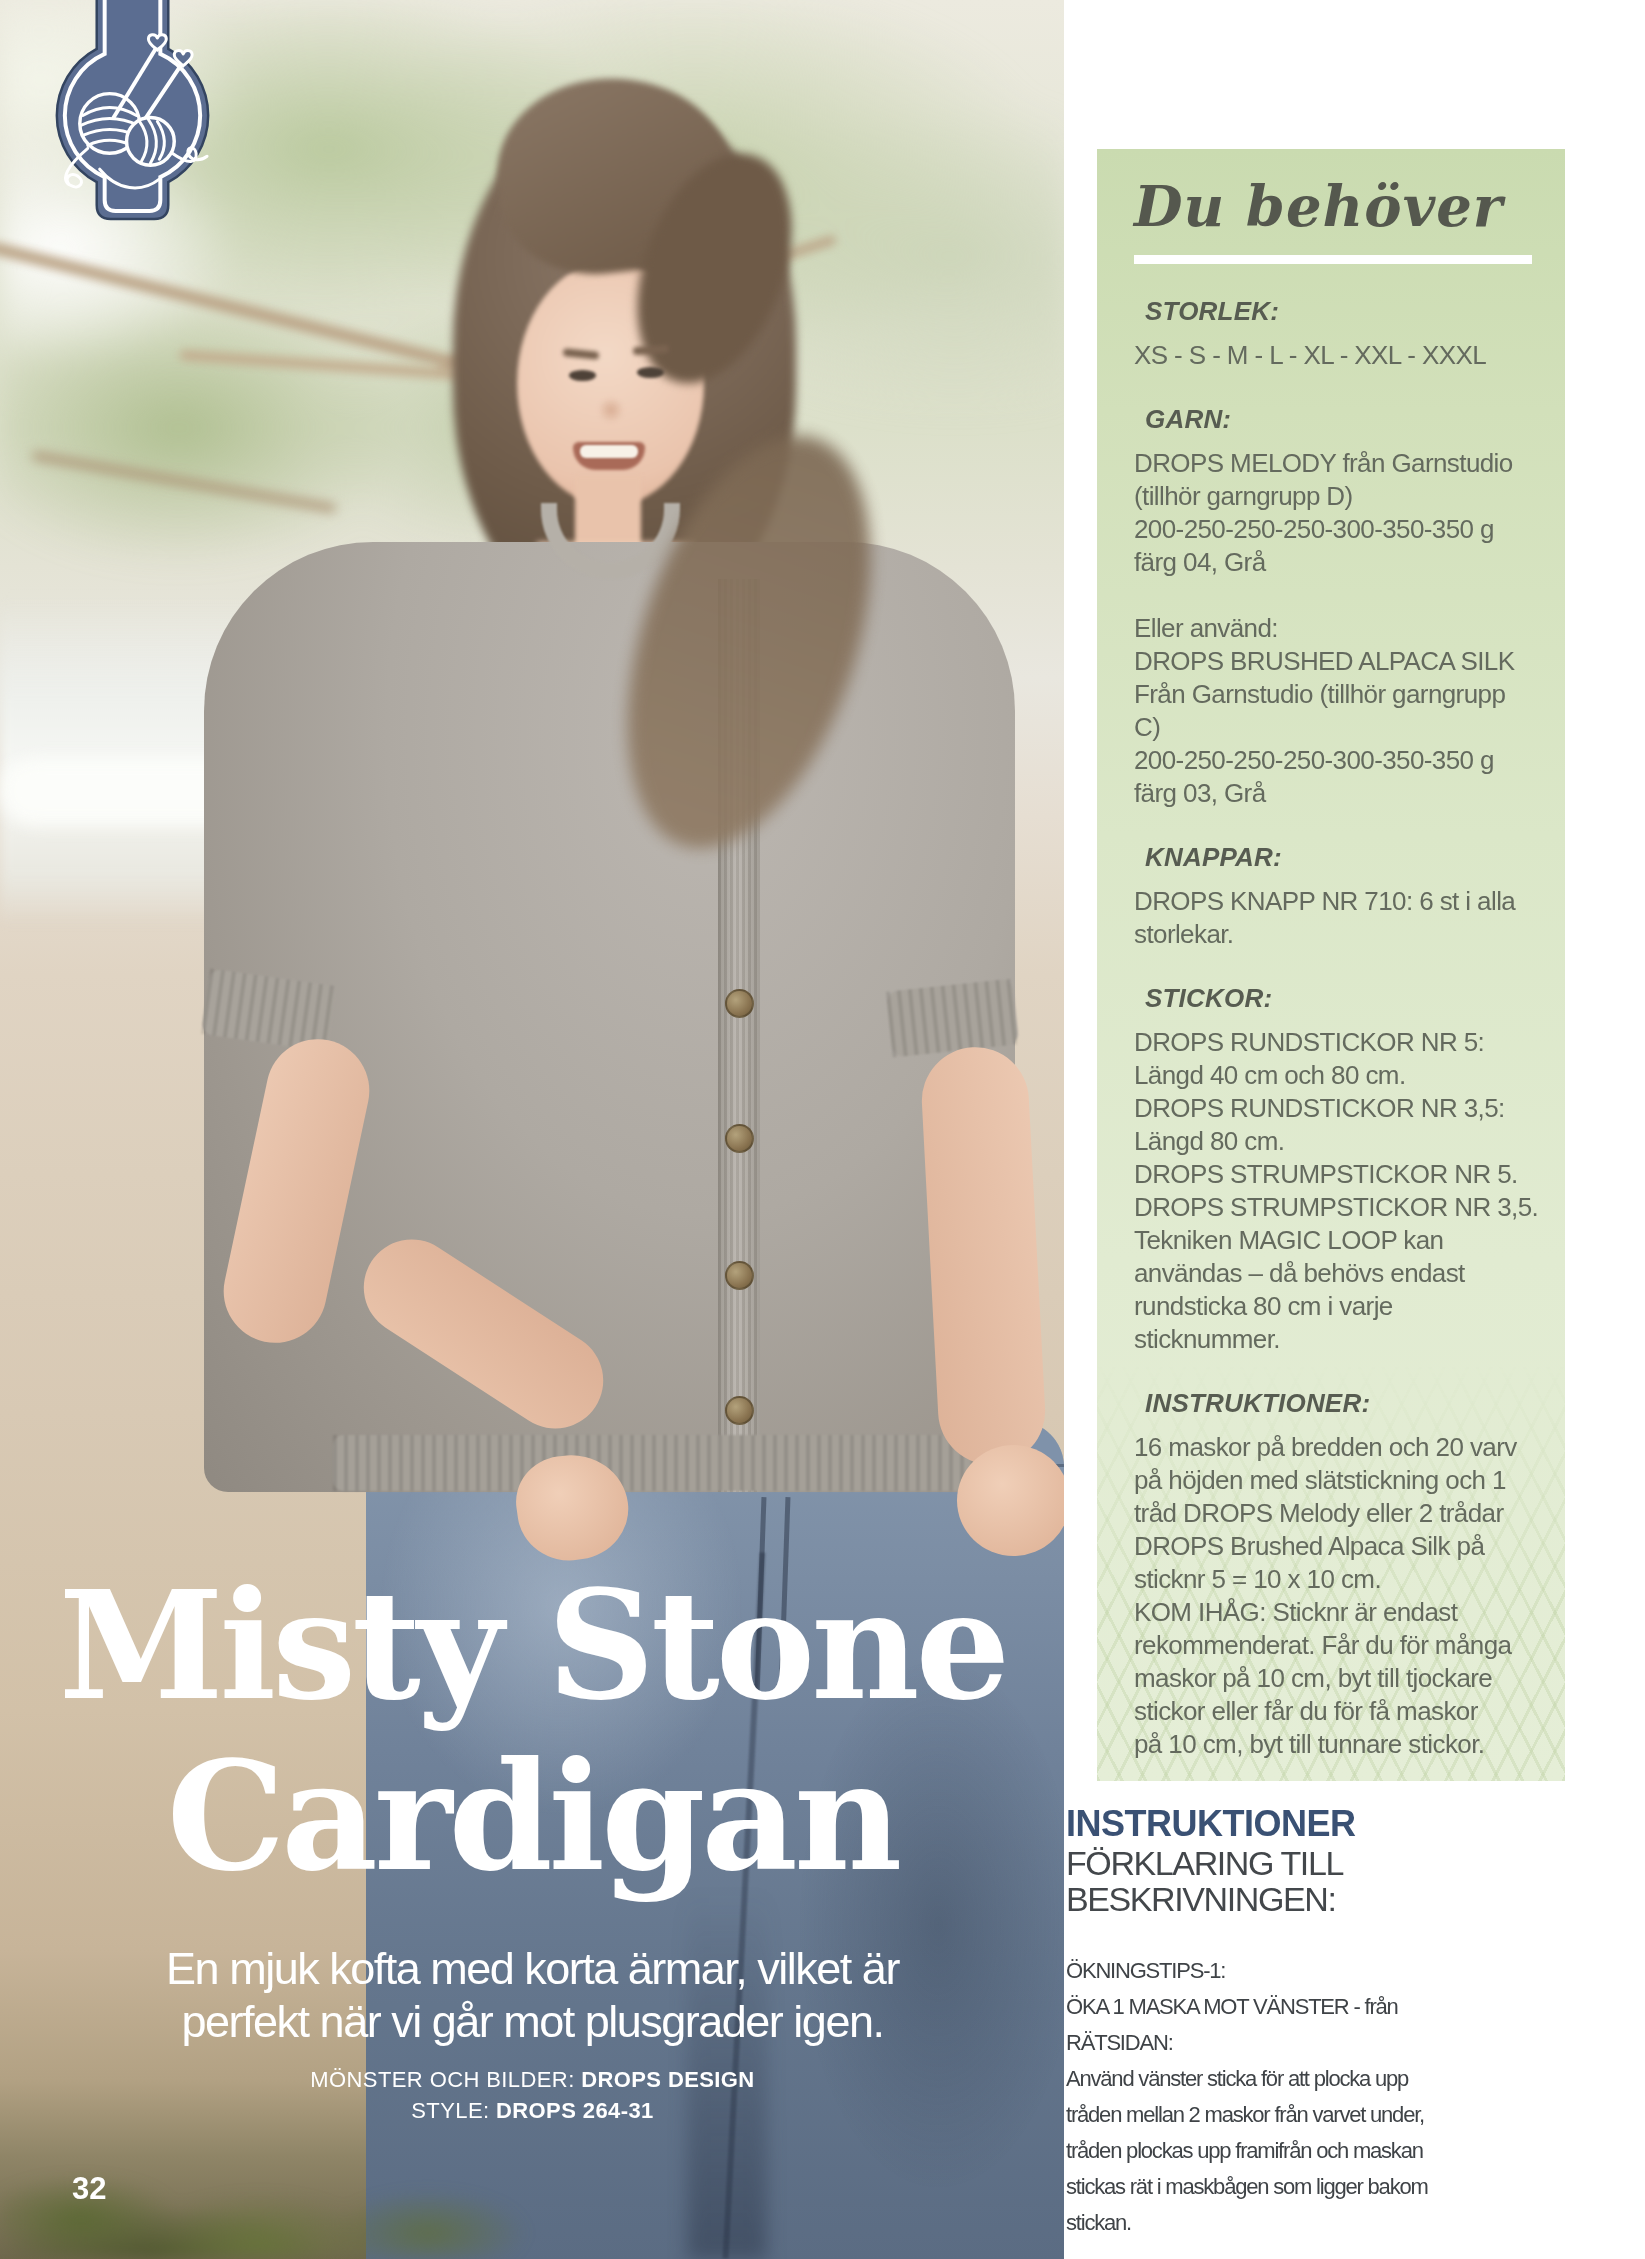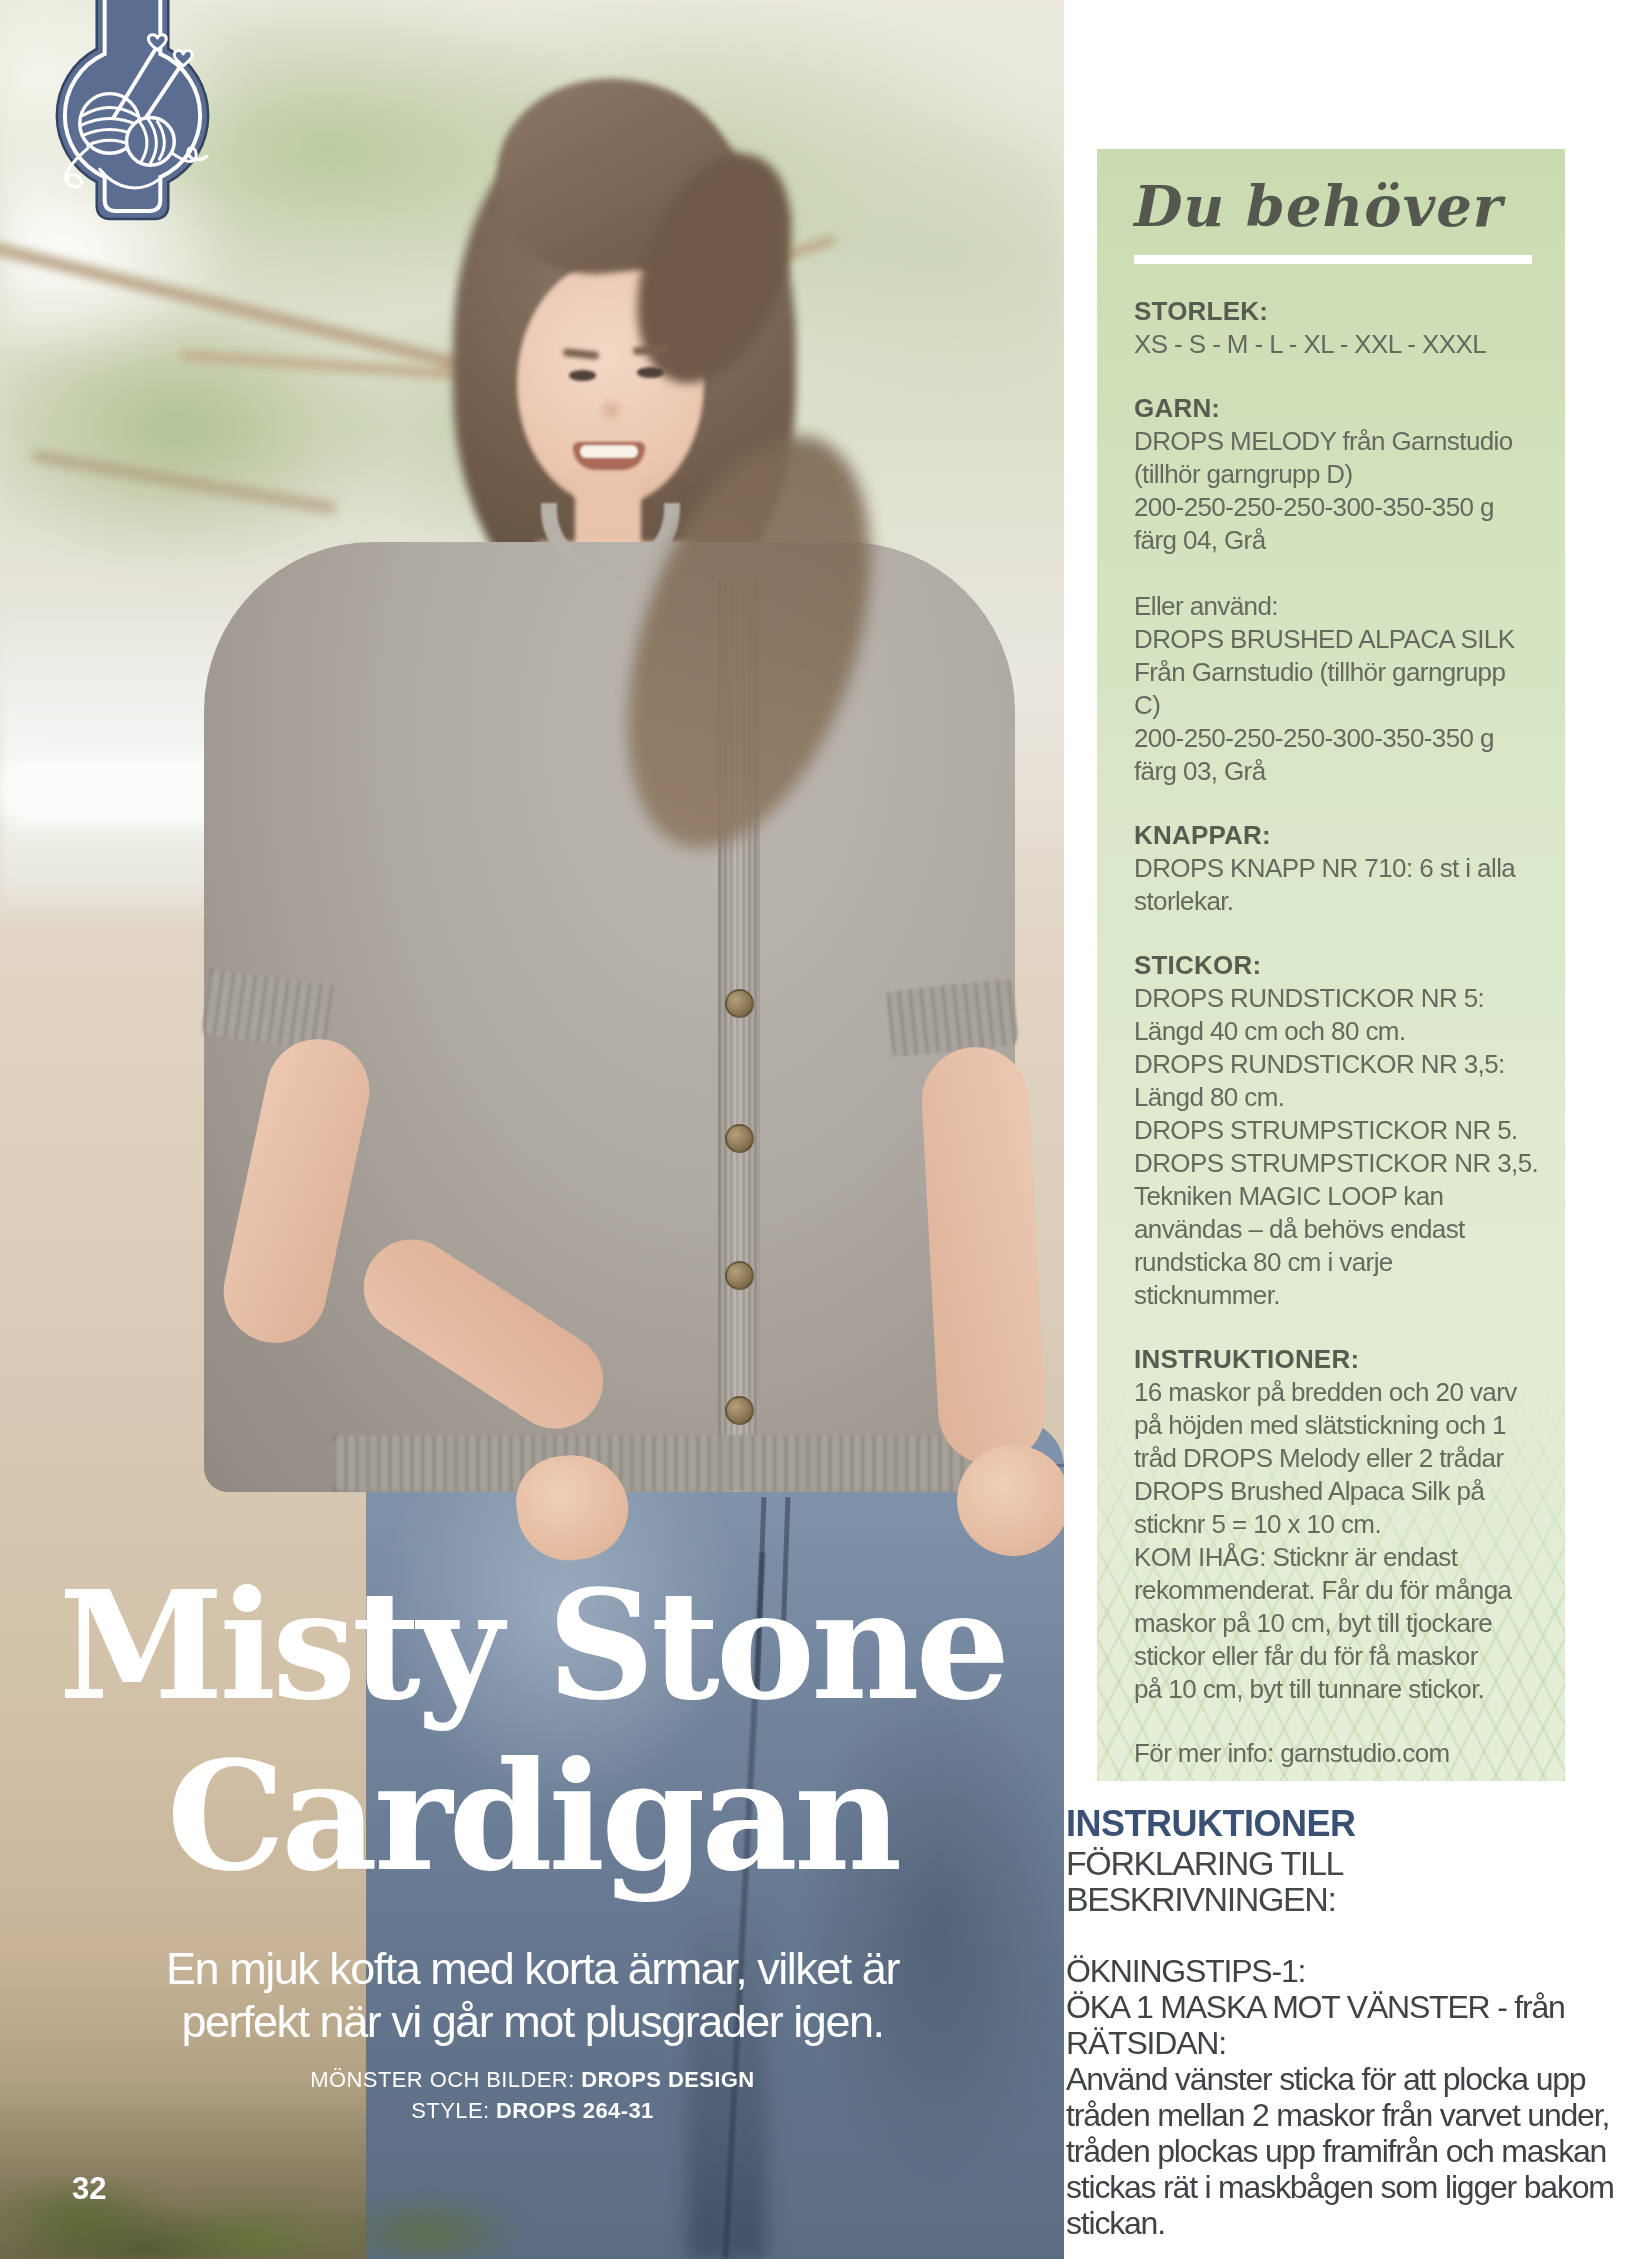--- a/index.html
+++ b/index.html
@@ -121,31 +121,31 @@
   .knit{position:absolute;left:0;bottom:0;width:100%;height:418px;opacity:.5;
     background:repeating-linear-gradient(63deg, rgba(150,180,110,.35) 0 3px, transparent 3px 21px),
                repeating-linear-gradient(-63deg, rgba(150,180,110,.35) 0 3px, transparent 3px 21px);
     -webkit-mask-image:linear-gradient(180deg, transparent 0, #000 60%);
             mask-image:linear-gradient(180deg, transparent 0, #000 60%);}
   .needs-inner{position:relative;padding:24px 33px 0 37px;z-index:2;}
   .script-title{font-family:"DejaVu Serif",serif;font-style:italic;font-weight:700;font-size:56px;
     color:#55584e;letter-spacing:1px;}
   .rule{width:398px;height:9px;background:#ffffff;margin-top:16px;}
   .needs .sec{margin-top:31px;}
-  .sec h3{margin:0;font-size:26px;line-height:33px;font-weight:700;color:#575c51;letter-spacing:0.2px;}
+  .sec h3{margin:11px;font-size:26px;line-height:33px;font-weight:700;color:#575c51;letter-spacing:0.2px;font-style:italic;}
   .sec-body .tline{font-size:26px;line-height:33px;color:#646a5e;letter-spacing:-0.6px;white-space:nowrap;}
   .sec-body .tline.blank{height:33px;}
   .needs-footer{margin-top:31px;font-size:26px;line-height:33px;color:#646a5e;letter-spacing:-0.6px;}
 
   
   .instructions{position:absolute;left:1066px;top:1803px;width:537px;z-index:2;}
   .instr-head{font-size:36px;font-weight:700;color:#3a5174;letter-spacing:-0.5px;line-height:42px;}
   .instr-sub{font-size:34px;color:#43474b;letter-spacing:-1.4px;line-height:36px;}
   .instr-body{margin-top:0;}
-  .instr-body .tline{font-size:32px;line-height:36px;color:#3f4347;letter-spacing:-1.2px;white-space:nowrap;}
+  .instr-body .tline{font-size:22px;line-height:36px;color:#3f4347;letter-spacing:-1.2px;white-space:nowrap;}
   .instr-body .tline.blank{height:36px;}
 
   .logo-badge{position:absolute;left:48px;top:-6px;z-index:12;width:169px;height:245px;}
 </style>
 </head>
 <body>
 
 <div class="photo">
   <div class="ph-base"></div>
   <div class="ph-trees"></div>

